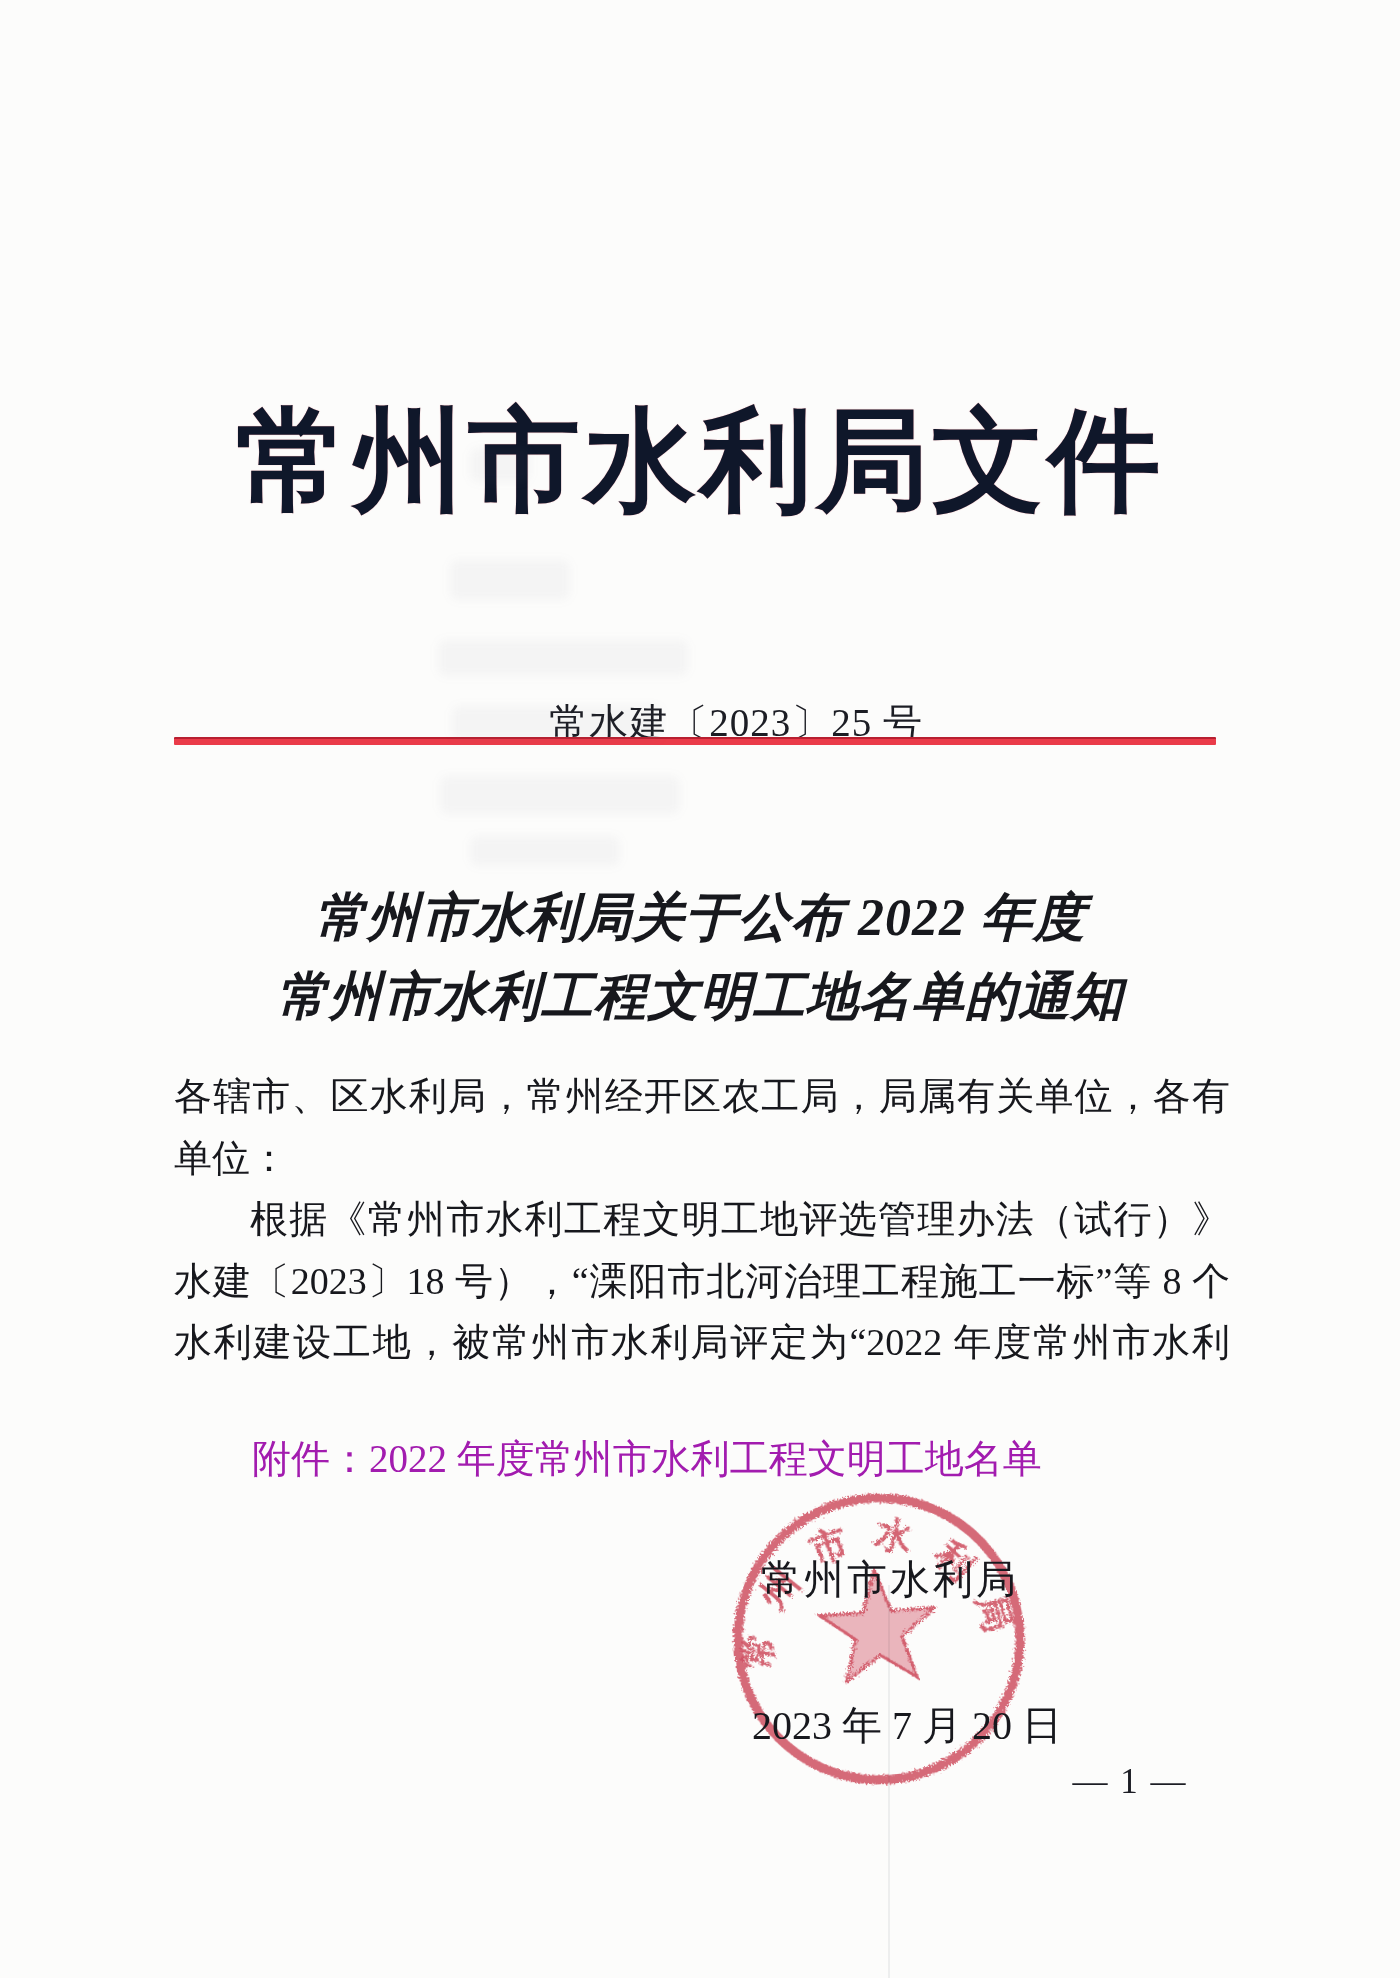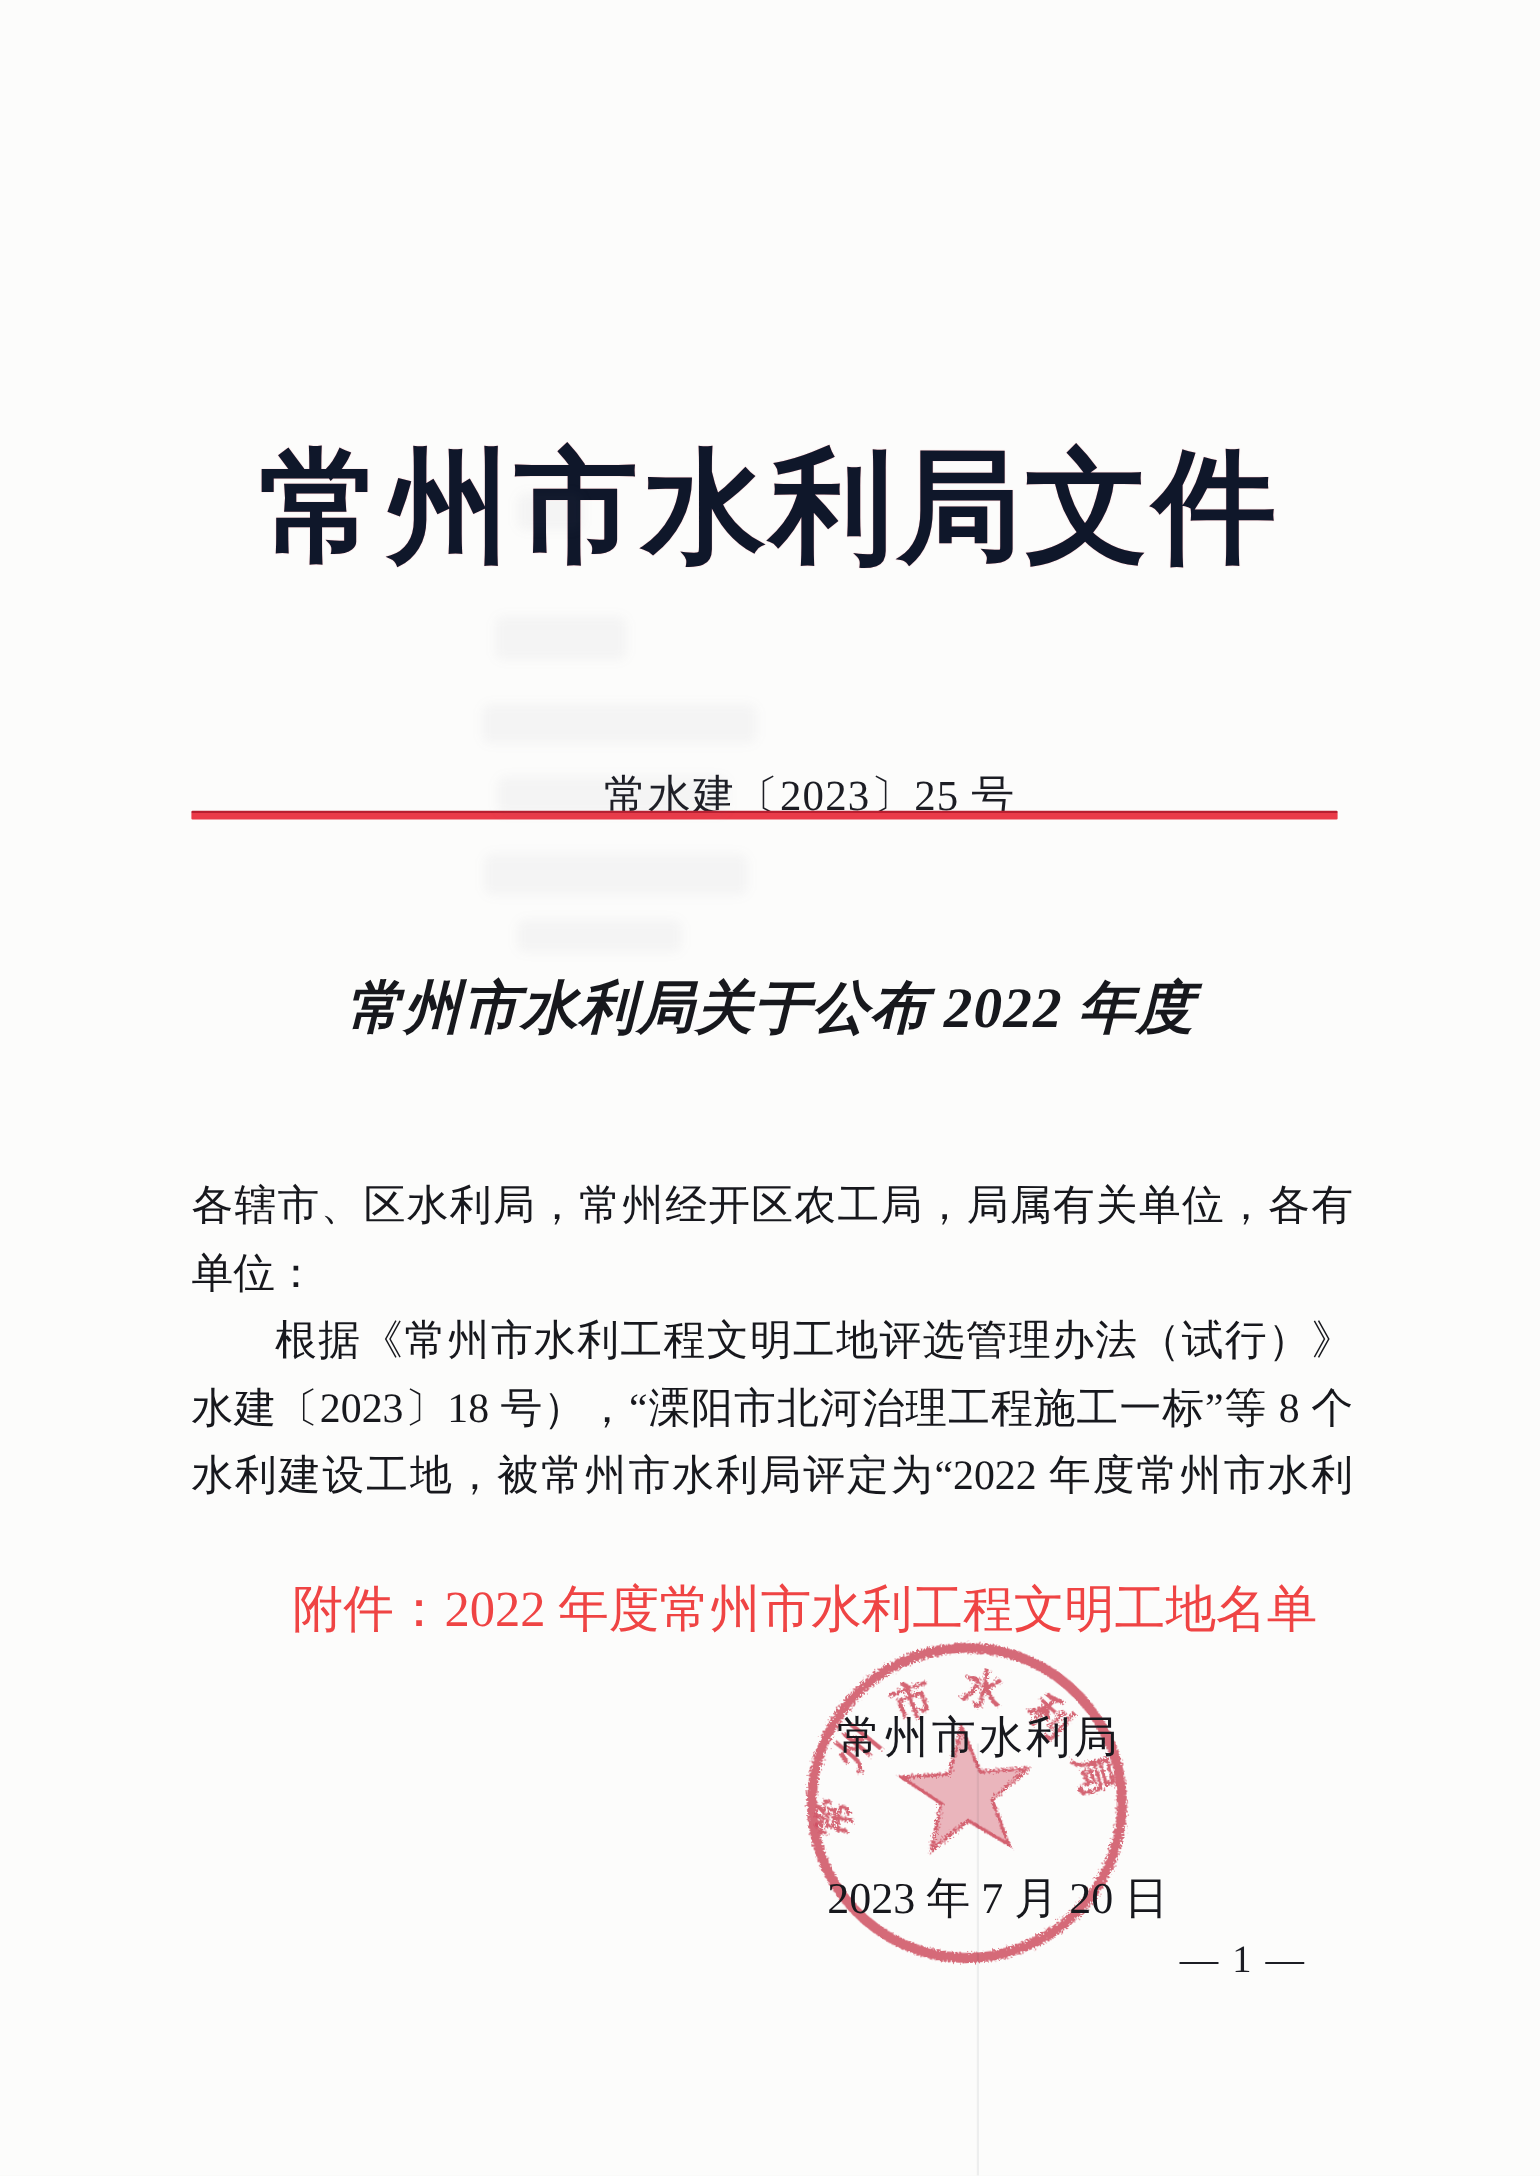--- a/index.html
+++ b/index.html
@@ -65,21 +65,21 @@
   .body-line.fill{
     text-align:justify;
     text-align-last:justify;
     white-space:normal;
     overflow:hidden;
   }
   .body-line.indent{ text-indent:2em; }
 
   .attachment-line{
     position:absolute;left:174px;top:1432px;width:1056px;
-    font-size:46px;color:#ef4444;
+    font-size:39px;color:#a21caf;
     text-indent:2em;
     white-space:nowrap;
   }
 
   
   .sig-org{
     position:absolute;left:760px;top:1552px;width:260px;
     text-align:center;
     font-size:40px;color:#17181d;
     letter-spacing:3px;
@@ -144,20 +144,21 @@
 
   <div class="ghost g1"></div>
   <div class="ghost g2"></div>
   <div class="ghost g3"></div>
   <div class="ghost g4"></div>
   <div class="ghost g5"></div>
   <div class="ghost g6"></div>
 
   <div class="doc-title">
     <div>常州市水利局关于公布 2022 年度</div>
+    <div>常州市水利工程文明工地名单的通知</div>
   </div>
 
   <div class="body-block">
     <p class="body-line fill">各辖市、区水利局，常州经开区农工局，局属有关单位，各有关</p>
     <p class="body-line">单位：</p>
     <p class="body-line fill indent">根据《常州市水利工程文明工地评选管理办法（试行）》（常</p>
     <p class="body-line fill">水建〔2023〕18 号），“溧阳市北河治理工程施工一标”等 8 个</p>
     <p class="body-line fill">水利建设工地，被常州市水利局评定为“2022 年度常州市水利</p>
   </div>
 

